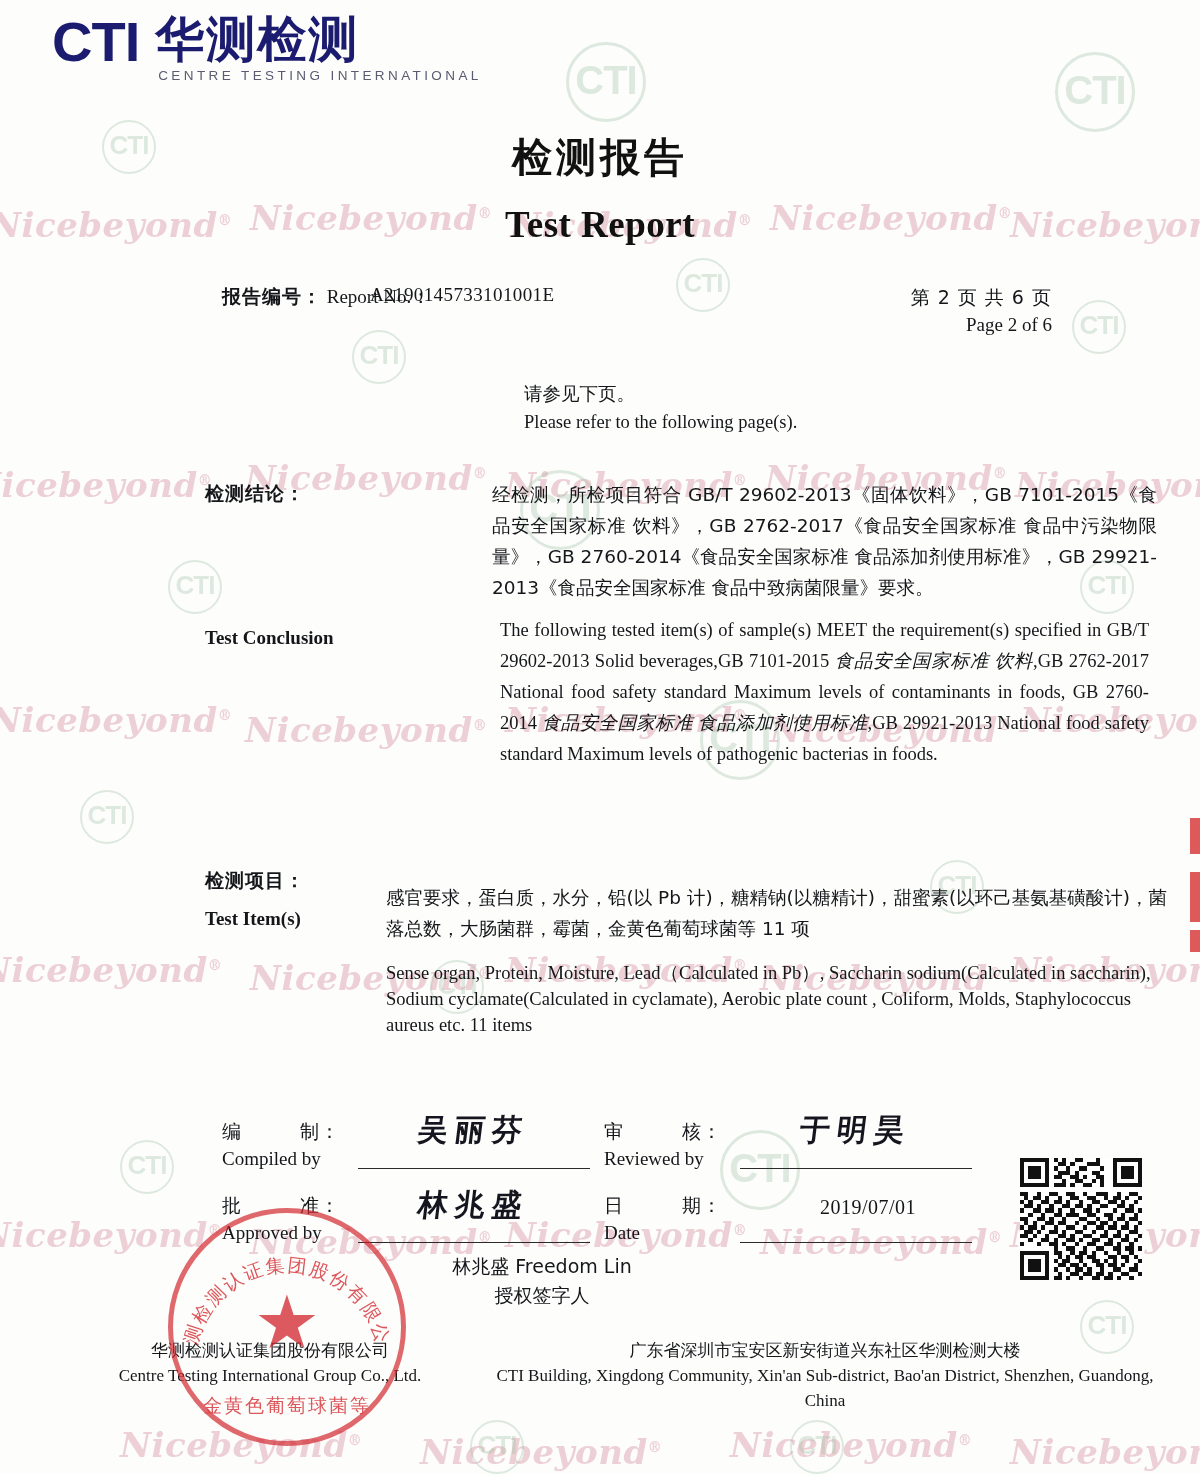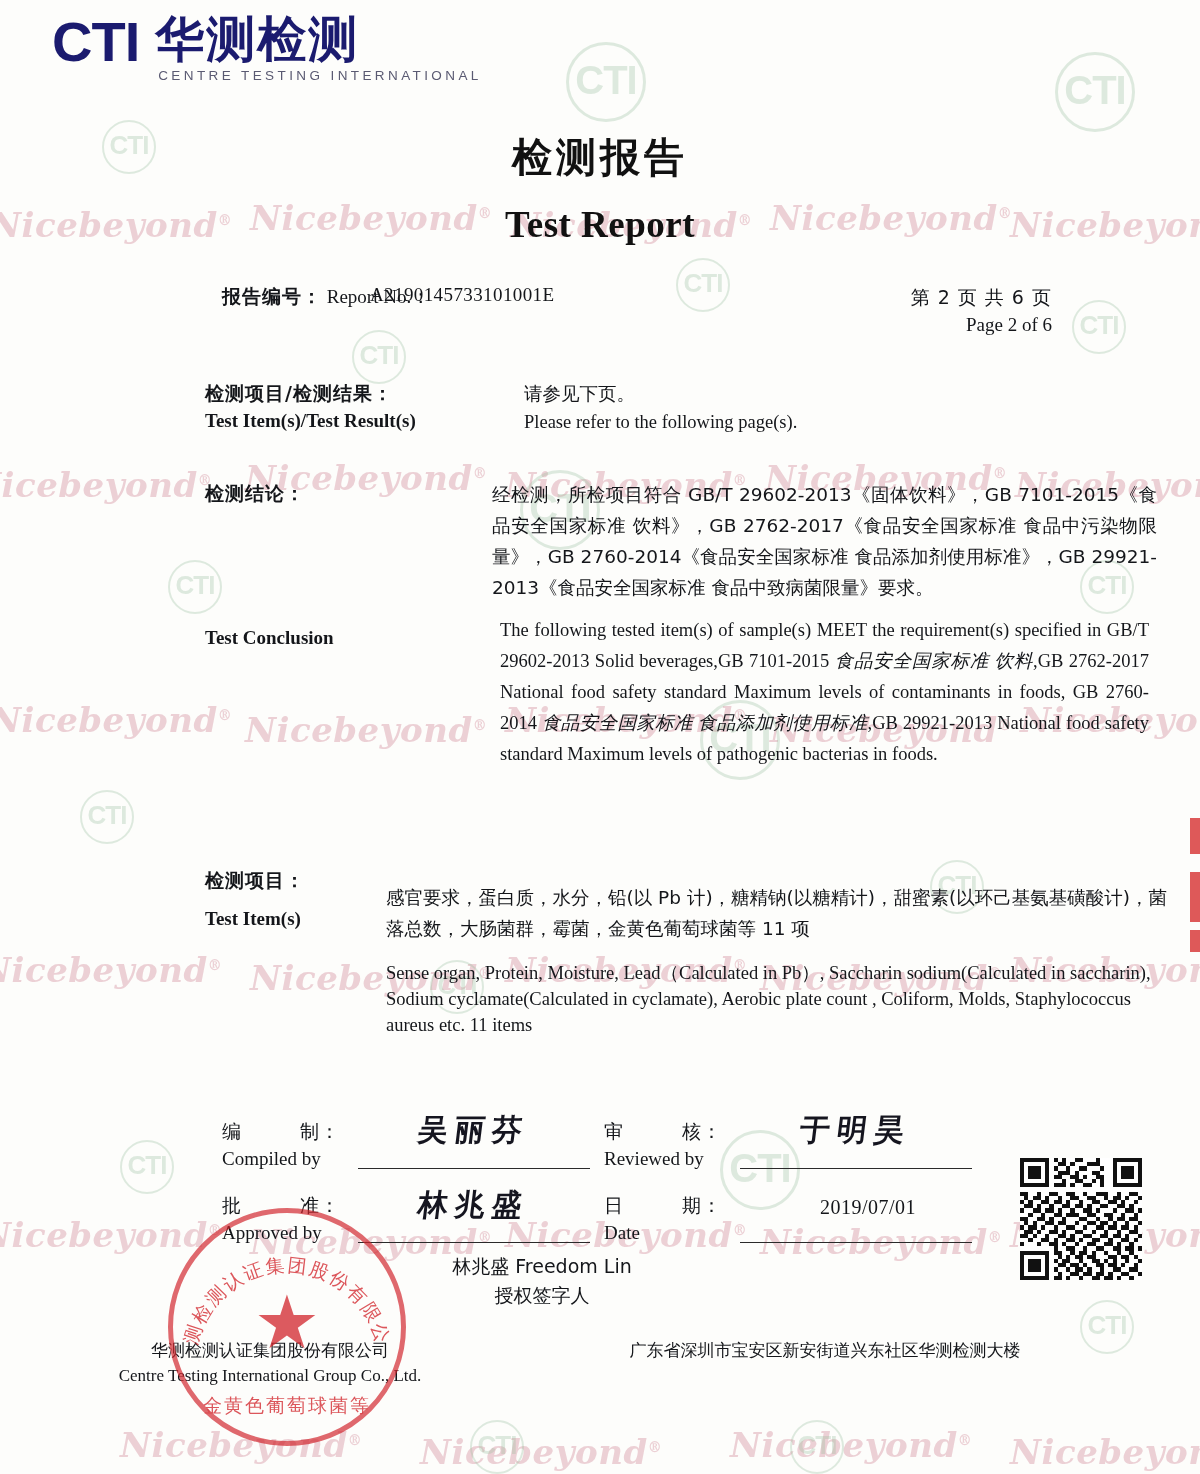--- a/index.html
+++ b/index.html
@@ -436,24 +436,20 @@
     <span class="cn">报告编号：</span>
     <span class="en">Report No.：</span>
   </div>
   <div class="report-no-val">A2190145733101001E</div>
 
   <div class="page-no">
     <div class="cn">第 2 页 共 6 页</div>
     <div>Page 2 of 6</div>
   </div>
 
-  <div class="lbl" id="items-label">
-    <span class="cn">检测项目/检测结果：</span>
-    <span class="en">Test Item(s)/Test Result(s)</span>
-  </div>
   <div class="val" id="items-value">
     <span class="cn">请参见下页。</span>
     <span class="en">Please refer to the following page(s).</span>
   </div>
 
   <div class="lbl" id="concl-label-cn">
     <span class="cn">检测结论：</span>
   </div>
   <div class="lbl" id="concl-label-en">
     <span class="en">Test Conclusion</span>
@@ -759,15 +755,16 @@
       </g>
     </svg>
   </div>
 
   <div class="footer-left">
     <div class="cn">华测检测认证集团股份有限公司</div>
     <div>Centre Testing International Group Co., Ltd.</div>
   </div>
   <div class="footer-right">
     <div class="cn">广东省深圳市宝安区新安街道兴东社区华测检测大楼</div>
+    <div>CTI Building, Xingdong Community, Xin'an Sub-district, Bao'an District, Shenzhen, Guandong, China</div>
   </div>
 
 </div>
 
 </body></html>

